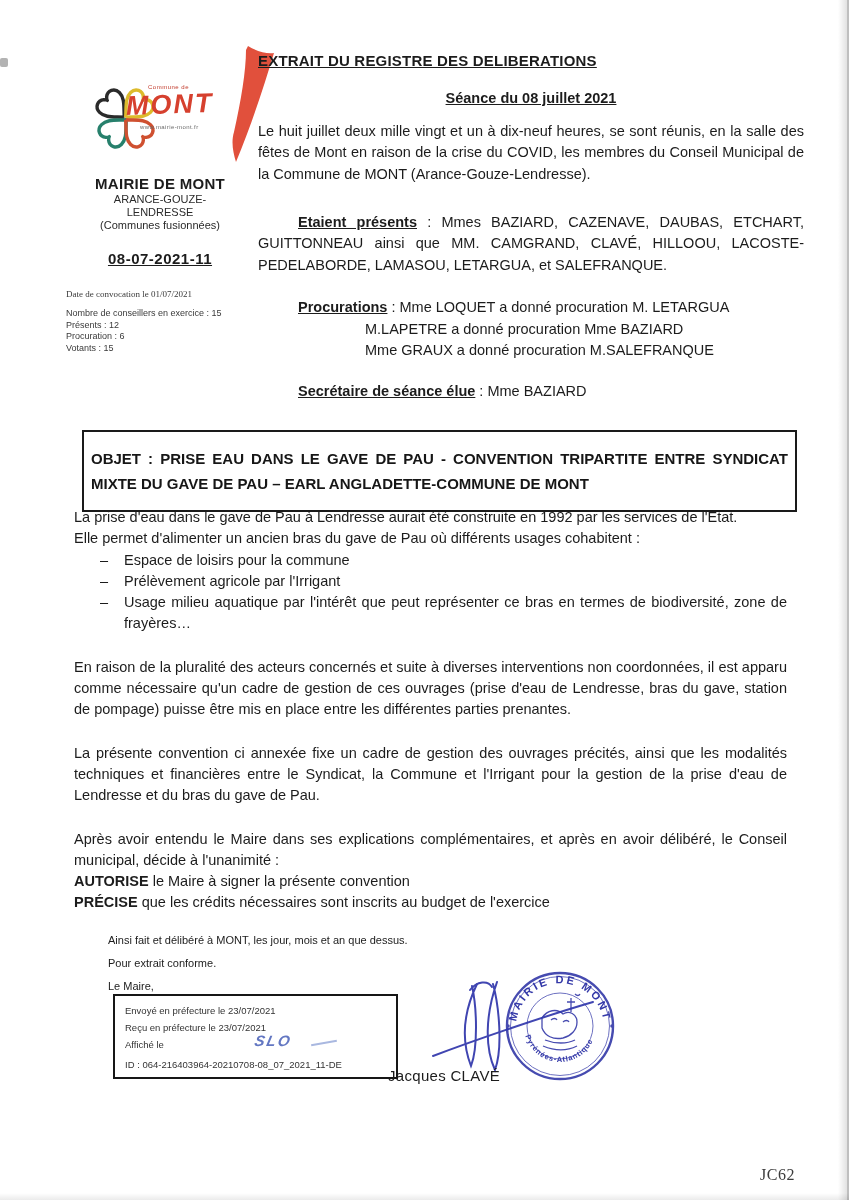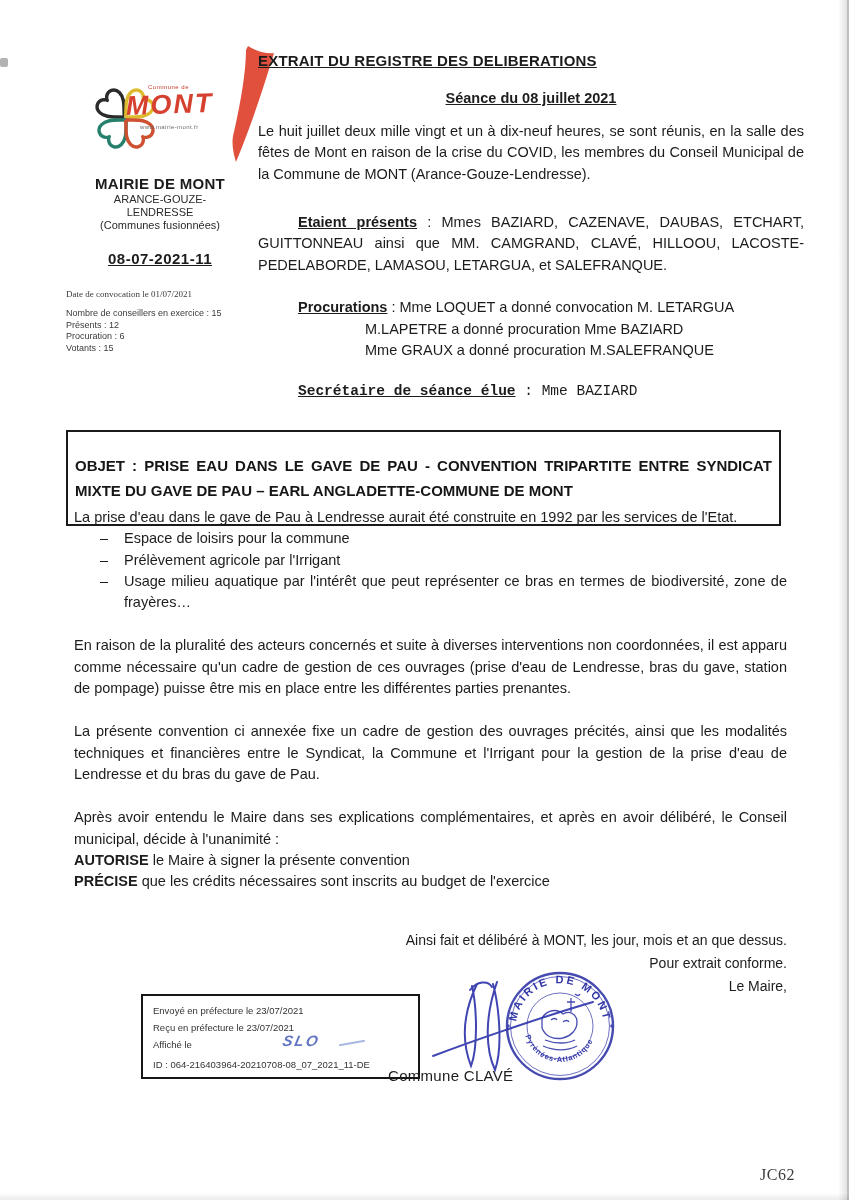--- a/index.html
+++ b/index.html
@@ -28,38 +28,38 @@
 
   
   .doc-title{left:258px;top:52px;width:546px;text-align:left;font-weight:bold;font-size:15px;text-decoration:underline;letter-spacing:0.2px;}
   .doc-session{left:258px;top:90px;width:546px;text-align:center;font-weight:bold;font-size:14.5px;text-decoration:underline;}
   .opening{left:258px;top:121px;width:546px;font-size:14.5px;line-height:21.3px;text-align:justify;}
   .presents{left:258px;top:212px;width:546px;font-size:14.5px;line-height:21.3px;text-align:justify;}
   .lbl{font-weight:bold;text-decoration:underline;margin-left:40px;}
   .blbl{font-weight:bold;}
   .procurations{left:258px;top:297px;width:546px;font-size:14.5px;line-height:21.6px;}
   .proc-indent{margin-left:107px;}
-  .secretary{left:258px;top:383px;width:546px;font-size:14.5px;font-family:Liberation Mono, monospace;}
-
-  
-  .objet-box{left:66px;top:430px;width:697px;border:2px solid #1a1a1a;padding:21px 7px;
+  .secretary{left:258px;top:383px;width:546px;font-size:14.5px;}
+
+  
+  .objet-box{left:82px;top:430px;width:697px;border:2px solid #1a1a1a;padding:14px 7px;
     font-weight:bold;font-size:15px;line-height:25px;text-align:justify;color:#161616;}
 
   
   .flow{left:74px;top:507px;width:713px;font-size:14.5px;line-height:21.3px;}
   .flow p{margin:0;text-align:justify;}
   .gap{margin-top:22px !important;}
   .bullet{display:flex;}
   .bullet .dash{width:24px;margin-left:26px;flex:0 0 auto;}
   .bullet .btxt{flex:1;text-align:justify;}
 
-  .closing{left:74px;top:929px;width:713px;font-size:14px;line-height:23px;text-align:right;padding-left:34px;box-sizing:border-box;}
-
-  
-  .pref-box{left:113px;top:994px;width:256px;border:2px solid #161616;padding:9px 9px 7px 10px;font-size:9.5px;color:#333;background:#fff;margin-left:28px;}
+  .closing{left:74px;top:929px;width:713px;font-size:11px;line-height:23px;text-align:left;padding-left:34px;box-sizing:border-box;}
+
+  
+  .pref-box{left:113px;top:994px;width:256px;border:2px solid #161616;padding:9px 15px 7px 10px;font-size:9.5px;color:#333;background:#fff;}
   .pref-box .pl{margin-bottom:6px;}
   .pref-box .pl-last{margin-top:9px;margin-bottom:0;}
   .slo{position:absolute;left:140px;top:36px;font-size:15px;font-weight:bold;font-style:italic;color:#6377c2;letter-spacing:2px;transform:skewX(-12deg);}
   .slo-tail{position:absolute;left:196px;top:46px;width:26px;border-top:2px solid #a9b8e0;transform:rotate(-10deg);}
 
   .mayor-name{left:388px;top:1067px;font-size:15px;letter-spacing:0.3px;}
   .corner-mark{left:760px;top:1166px;font-family:"Liberation Serif", serif;font-size:16px;color:#3c3c3c;letter-spacing:0.5px;}
 </style>
 </head>
 <body>
@@ -109,31 +109,32 @@
   </div>
 
   <div class="abs doc-title">EXTRAIT DU REGISTRE DES DELIBERATIONS</div>
   <div class="abs doc-session">Séance du 08 juillet 2021</div>
 
   <p class="abs opening" style="margin:0;">Le huit juillet deux mille vingt et un à dix-neuf heures, se sont réunis, en la salle des fêtes de Mont en raison de la crise du COVID, les membres du Conseil Municipal de la Commune de MONT (Arance-Gouze-Lendresse).</p>
 
   <p class="abs presents" style="margin:0;"><span class="lbl">Etaient présents</span><span> : Mmes BAZIARD, CAZENAVE, DAUBAS, ETCHART, GUITTONNEAU ainsi que MM. CAMGRAND, CLAVÉ, HILLOOU, LACOSTE-PEDELABORDE, LAMASOU, LETARGUA, et SALEFRANQUE.</span></p>
 
   <div class="abs procurations">
-    <div><span class="lbl">Procurations</span><span> : Mme LOQUET a donné convocation M. LETARGUA</span></div>
+    <div><span class="lbl">Procurations</span><span> : Mme LOQUET a donné procuration M. LETARGUA</span></div>
     <div class="proc-indent">M.LAPETRE a donné procuration Mme BAZIARD</div>
     <div class="proc-indent">Mme GRAUX a donné procuration M.SALEFRANQUE</div>
   </div>
 
   <div class="abs secretary"><span class="lbl">Secrétaire de séance élue</span><span> : Mme BAZIARD</span></div>
 
   <div class="abs objet-box">OBJET :  PRISE EAU DANS LE GAVE DE PAU - CONVENTION TRIPARTITE ENTRE SYNDICAT MIXTE DU GAVE DE PAU – EARL ANGLADETTE-COMMUNE DE MONT</div>
 
   <div class="abs flow">
     <p>La prise d'eau dans le gave de Pau à Lendresse aurait été construite en 1992 par les services de l'Etat.</p>
+    <p>Elle permet d'alimenter un ancien bras du gave de Pau où différents usages cohabitent :</p>
     <div class="bullet">
       <span class="dash">–</span>
       <span class="btxt">Espace de loisirs pour la commune</span>
     </div>
     <div class="bullet">
       <span class="dash">–</span>
       <span class="btxt">Prélèvement agricole par l'Irrigant</span>
     </div>
     <div class="bullet">
       <span class="dash">–</span>
@@ -190,17 +191,17 @@
 
   <svg class="abs" style="left:425px;top:978px;" width="175" height="100" viewBox="0 0 175 100">
     <g stroke="#3036ab" stroke-width="2" fill="none" stroke-linecap="round" opacity="0.92">
       <path d="M8,78 C50,62 120,38 168,24"></path>
       <path d="M52,6 C38,35 36,62 46,88 C53,70 52,30 47,8"></path>
       <path d="M72,4 C60,38 60,70 70,92 C78,70 74,28 68,6"></path>
       <path d="M45,12 C52,3 63,2 67,9"></path>
     </g>
   </svg>
 
-  <div class="abs mayor-name">Commune CLAVÉ</div>
+  <div class="abs mayor-name">Jacques CLAVÉ</div>
 
   <div class="abs corner-mark">JC62</div>
 
 </div>
 
 </body></html>

